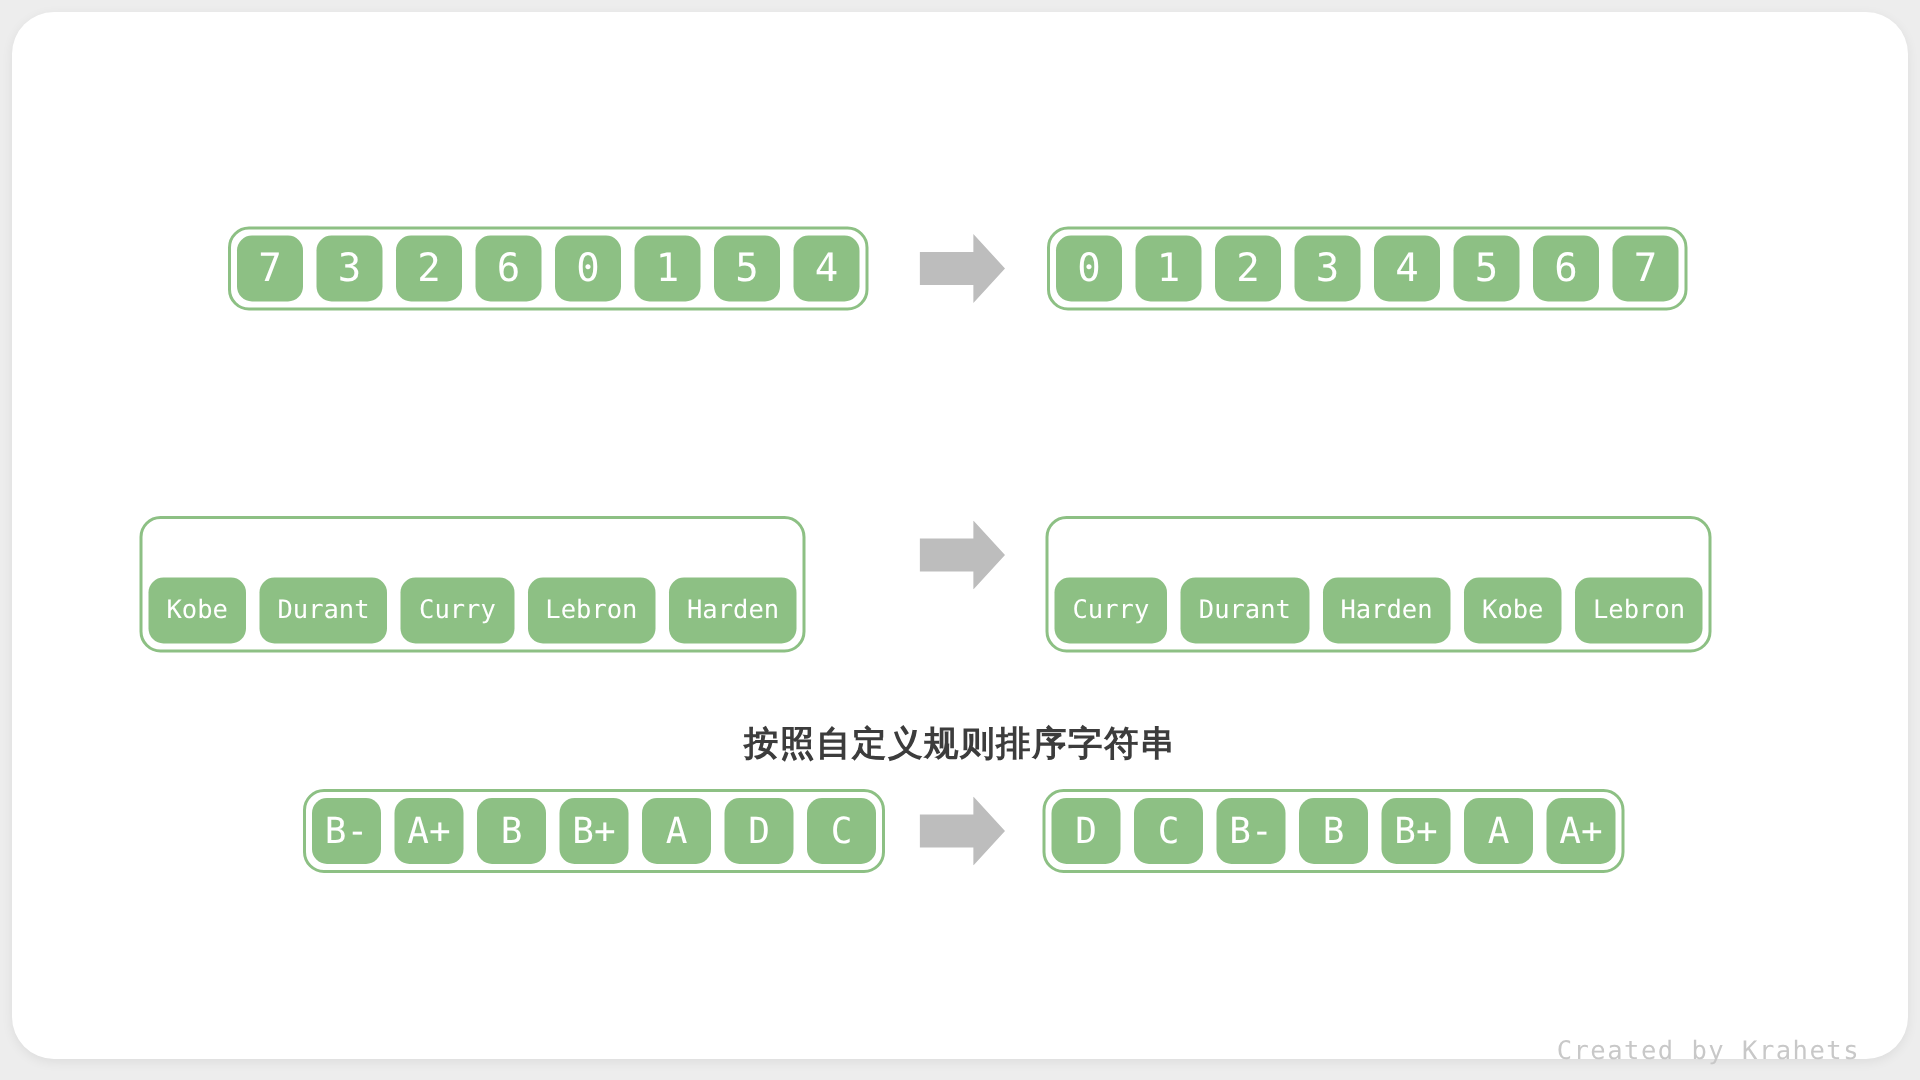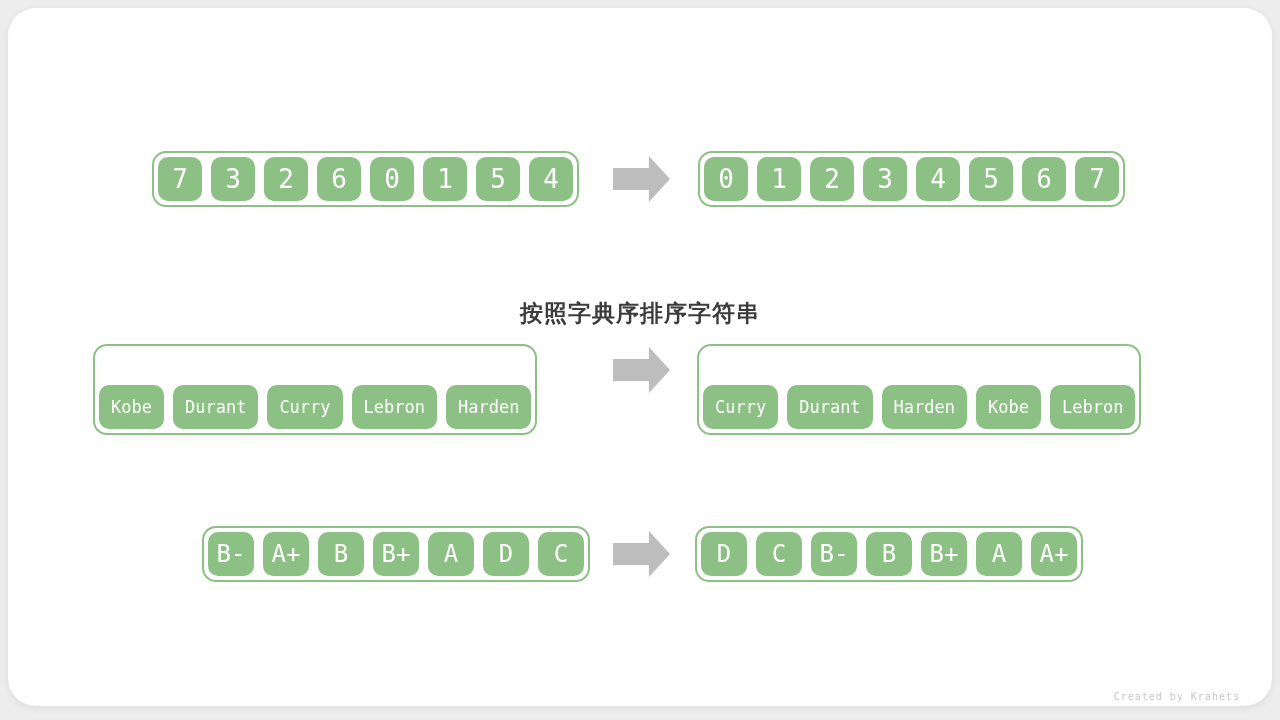--- a/index.html
+++ b/index.html
@@ -78,21 +78,21 @@
     width: 57px;
     height: 46px;
     background: #bdbdbd;
     clip-path: polygon(0 26%, 63% 26%, 63% 0, 100% 50%, 63% 100%, 63% 74%, 0 74%);
   }
   .credit {
     position: absolute;
     right: 40px;
     top: 691px;
     font-family: "DejaVu Sans Mono", "Liberation Mono", monospace;
-    font-size: 10px;
+    font-size: 17px;
     letter-spacing: 1px;
     color: #c8c8c8;
   }
 </style>
 </head>
 <body>
 
 <div class="stage">
   <div class="card"></div>
 
@@ -111,37 +111,37 @@
       <div class="cell">0</div>
       <div class="cell">1</div>
       <div class="cell">2</div>
       <div class="cell">3</div>
       <div class="cell">4</div>
       <div class="cell">5</div>
       <div class="cell">6</div>
       <div class="cell">7</div>
     </div>
 
-  <div class="section-title" style="top:298px;">按照字典序排序字符串</div>
   <div class="array-box cells-word" style="left:93px; top:344px;">
       <div class="cell">Kobe</div>
       <div class="cell">Durant</div>
       <div class="cell">Curry</div>
       <div class="cell">Lebron</div>
       <div class="cell">Harden</div>
     </div>
   <div class="arrow" style="left:613px; top:347px;"></div>
   <div class="array-box cells-word" style="left:697px; top:344px;">
       <div class="cell">Curry</div>
       <div class="cell">Durant</div>
       <div class="cell">Harden</div>
       <div class="cell">Kobe</div>
       <div class="cell">Lebron</div>
     </div>
 
+  <div class="section-title" style="top:480px;">按照自定义规则排序字符串</div>
   <div class="array-box cells-grade" style="left:202px; top:526px;">
       <div class="cell">B-</div>
       <div class="cell">A+</div>
       <div class="cell">B</div>
       <div class="cell">B+</div>
       <div class="cell">A</div>
       <div class="cell">D</div>
       <div class="cell">C</div>
     </div>
   <div class="arrow" style="left:613px; top:531px;"></div>

